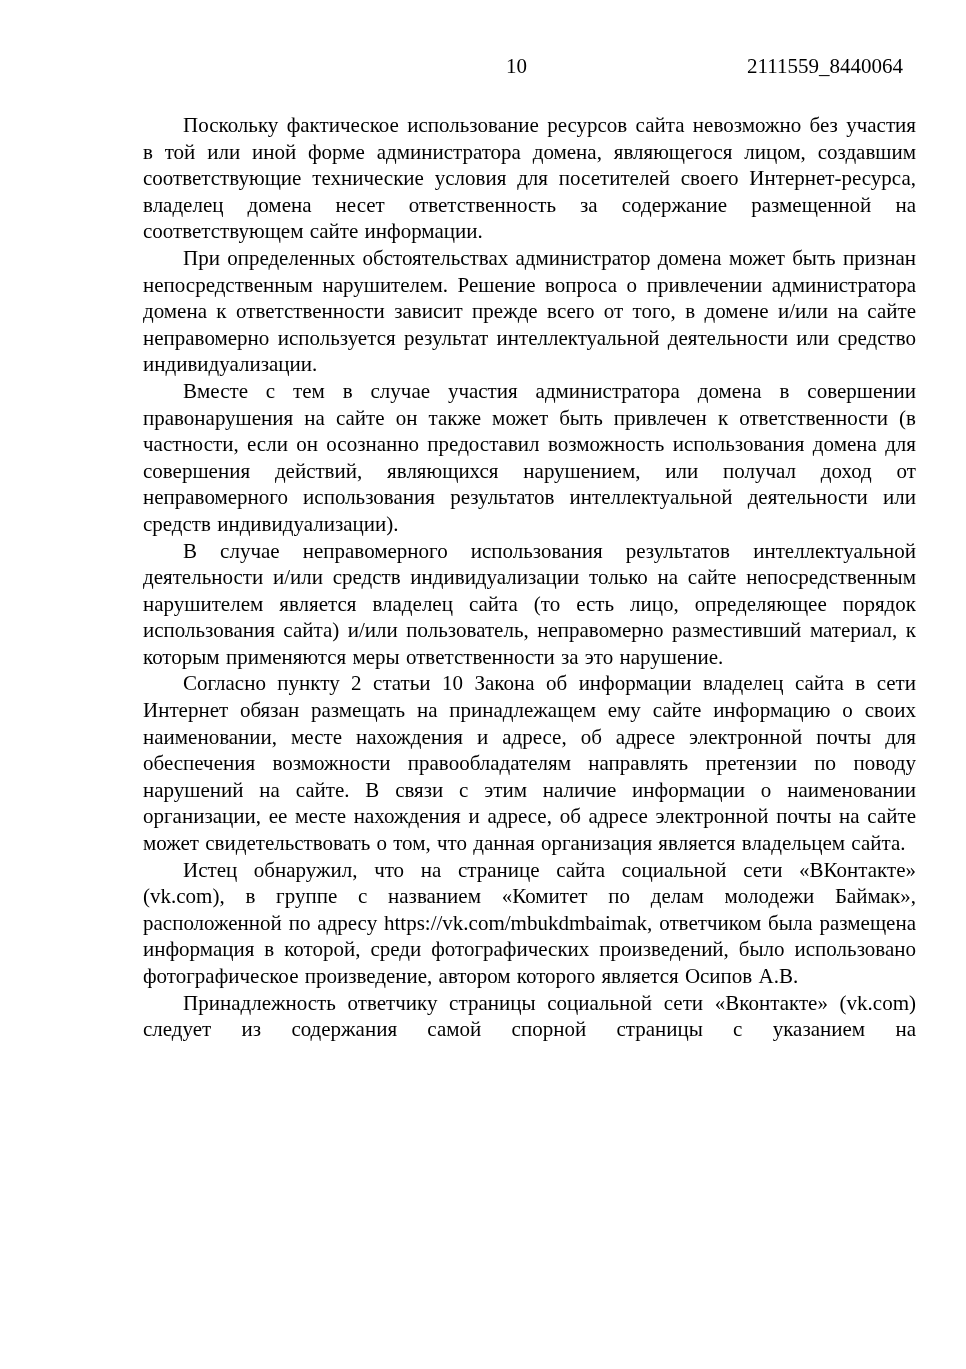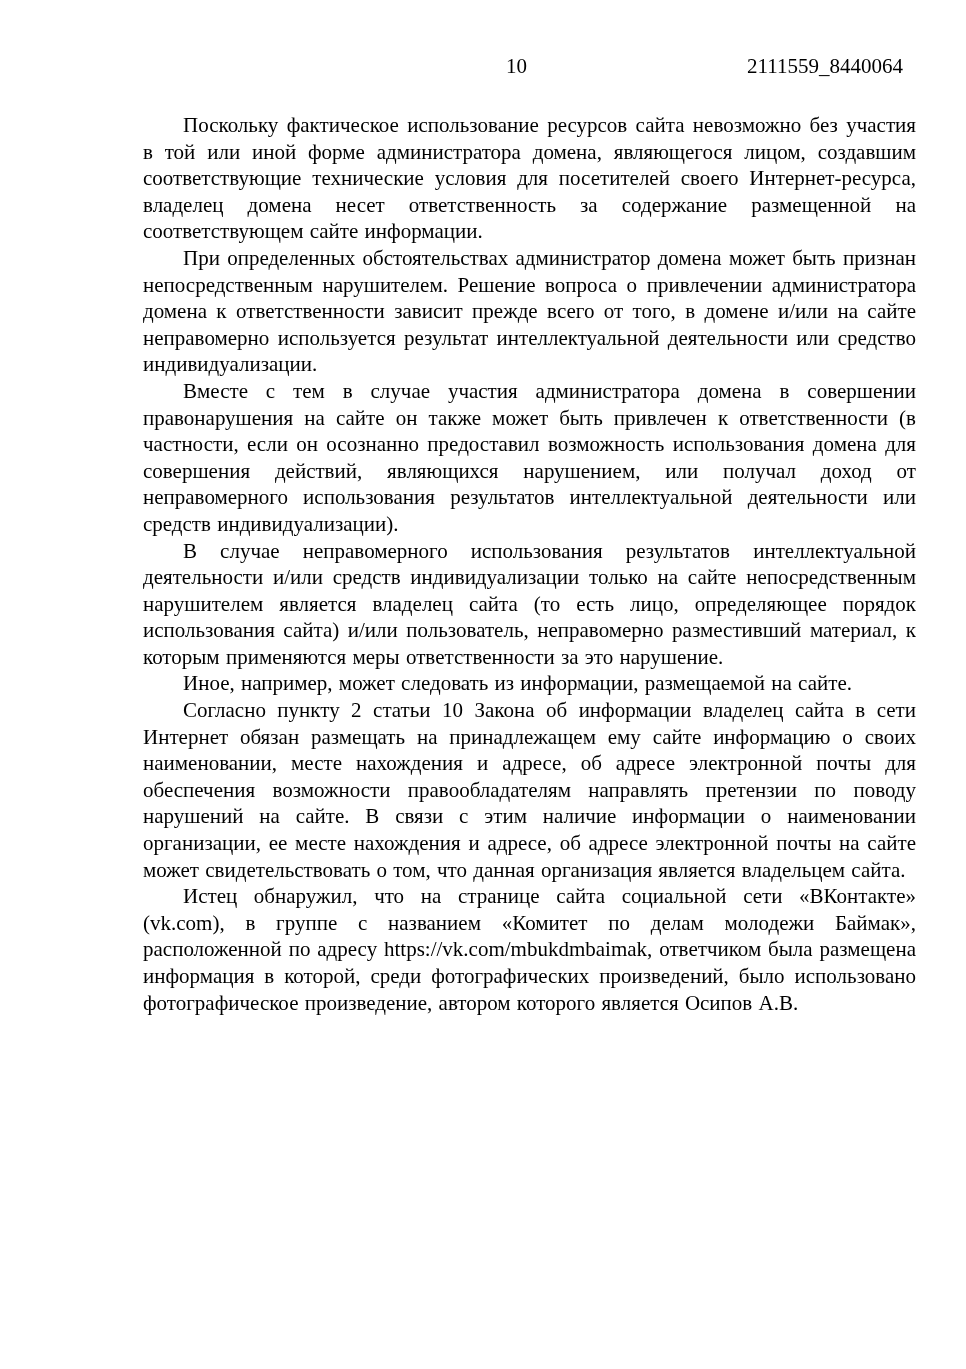--- a/index.html
+++ b/index.html
@@ -64,18 +64,18 @@
   <div class="header">
     <span class="page-num">10</span>
     <span class="doc-id">2111559_8440064</span>
   </div>
 
   <div class="body-text">
     <p>Поскольку фактическое использование ресурсов сайта невозможно без участия в той или иной форме администратора домена, являющегося лицом, создавшим соответствующие технические условия для посетителей своего Интернет-ресурса, владелец домена несет ответственность за содержание размещенной на соответствующем сайте информации.</p>
     <p>При определенных обстоятельствах администратор домена может быть признан непосредственным нарушителем. Решение вопроса о привлечении администратора домена к ответственности зависит прежде всего от того, в домене и/или на сайте неправомерно используется результат интеллектуальной деятельности или средство индивидуализации.</p>
     <p>Вместе с тем в случае участия администратора домена в совершении правонарушения на сайте он также может быть привлечен к ответственности (в частности, если он осознанно предоставил возможность использования домена для совершения действий, являющихся нарушением, или получал доход от неправомерного использования результатов интеллектуальной деятельности или средств индивидуализации).</p>
     <p>В случае неправомерного использования результатов интеллектуальной деятельности и/или средств индивидуализации только на сайте непосредственным нарушителем является владелец сайта (то есть лицо, определяющее порядок использования сайта) и/или пользователь, неправомерно разместивший материал, к которым применяются меры ответственности за это нарушение.</p>
-    <p>Иное, например, может следовать из информации, размещаемой на сайте.</p>
     <p>Согласно пункту 2 статьи 10 Закона об информации владелец сайта в сети Интернет обязан размещать на принадлежащем ему сайте информацию о своих наименовании, месте нахождения и адресе, об адресе электронной почты для обеспечения возможности правообладателям направлять претензии по поводу нарушений на сайте. В связи с этим наличие информации о наименовании организации, ее месте нахождения и адресе, об адресе электронной почты на сайте может свидетельствовать о том, что данная организация является владельцем сайта.</p>
     <p>Истец обнаружил, что на странице сайта социальной сети «ВКонтакте» (vk.com), в группе с названием «Комитет по делам молодежи Баймак», расположенной по адресу https://vk.com/mbukdmbaimak, ответчиком была размещена информация в которой, среди фотографических произведений, было использовано фотографическое произведение, автором которого является Осипов А.В.</p>
+    <p class="continues">Принадлежность ответчику страницы социальной сети «Вконтакте» (vk.com) следует из содержания самой спорной страницы с указанием на</p>
   </div>
 
 </div>
 
 </body></html>

